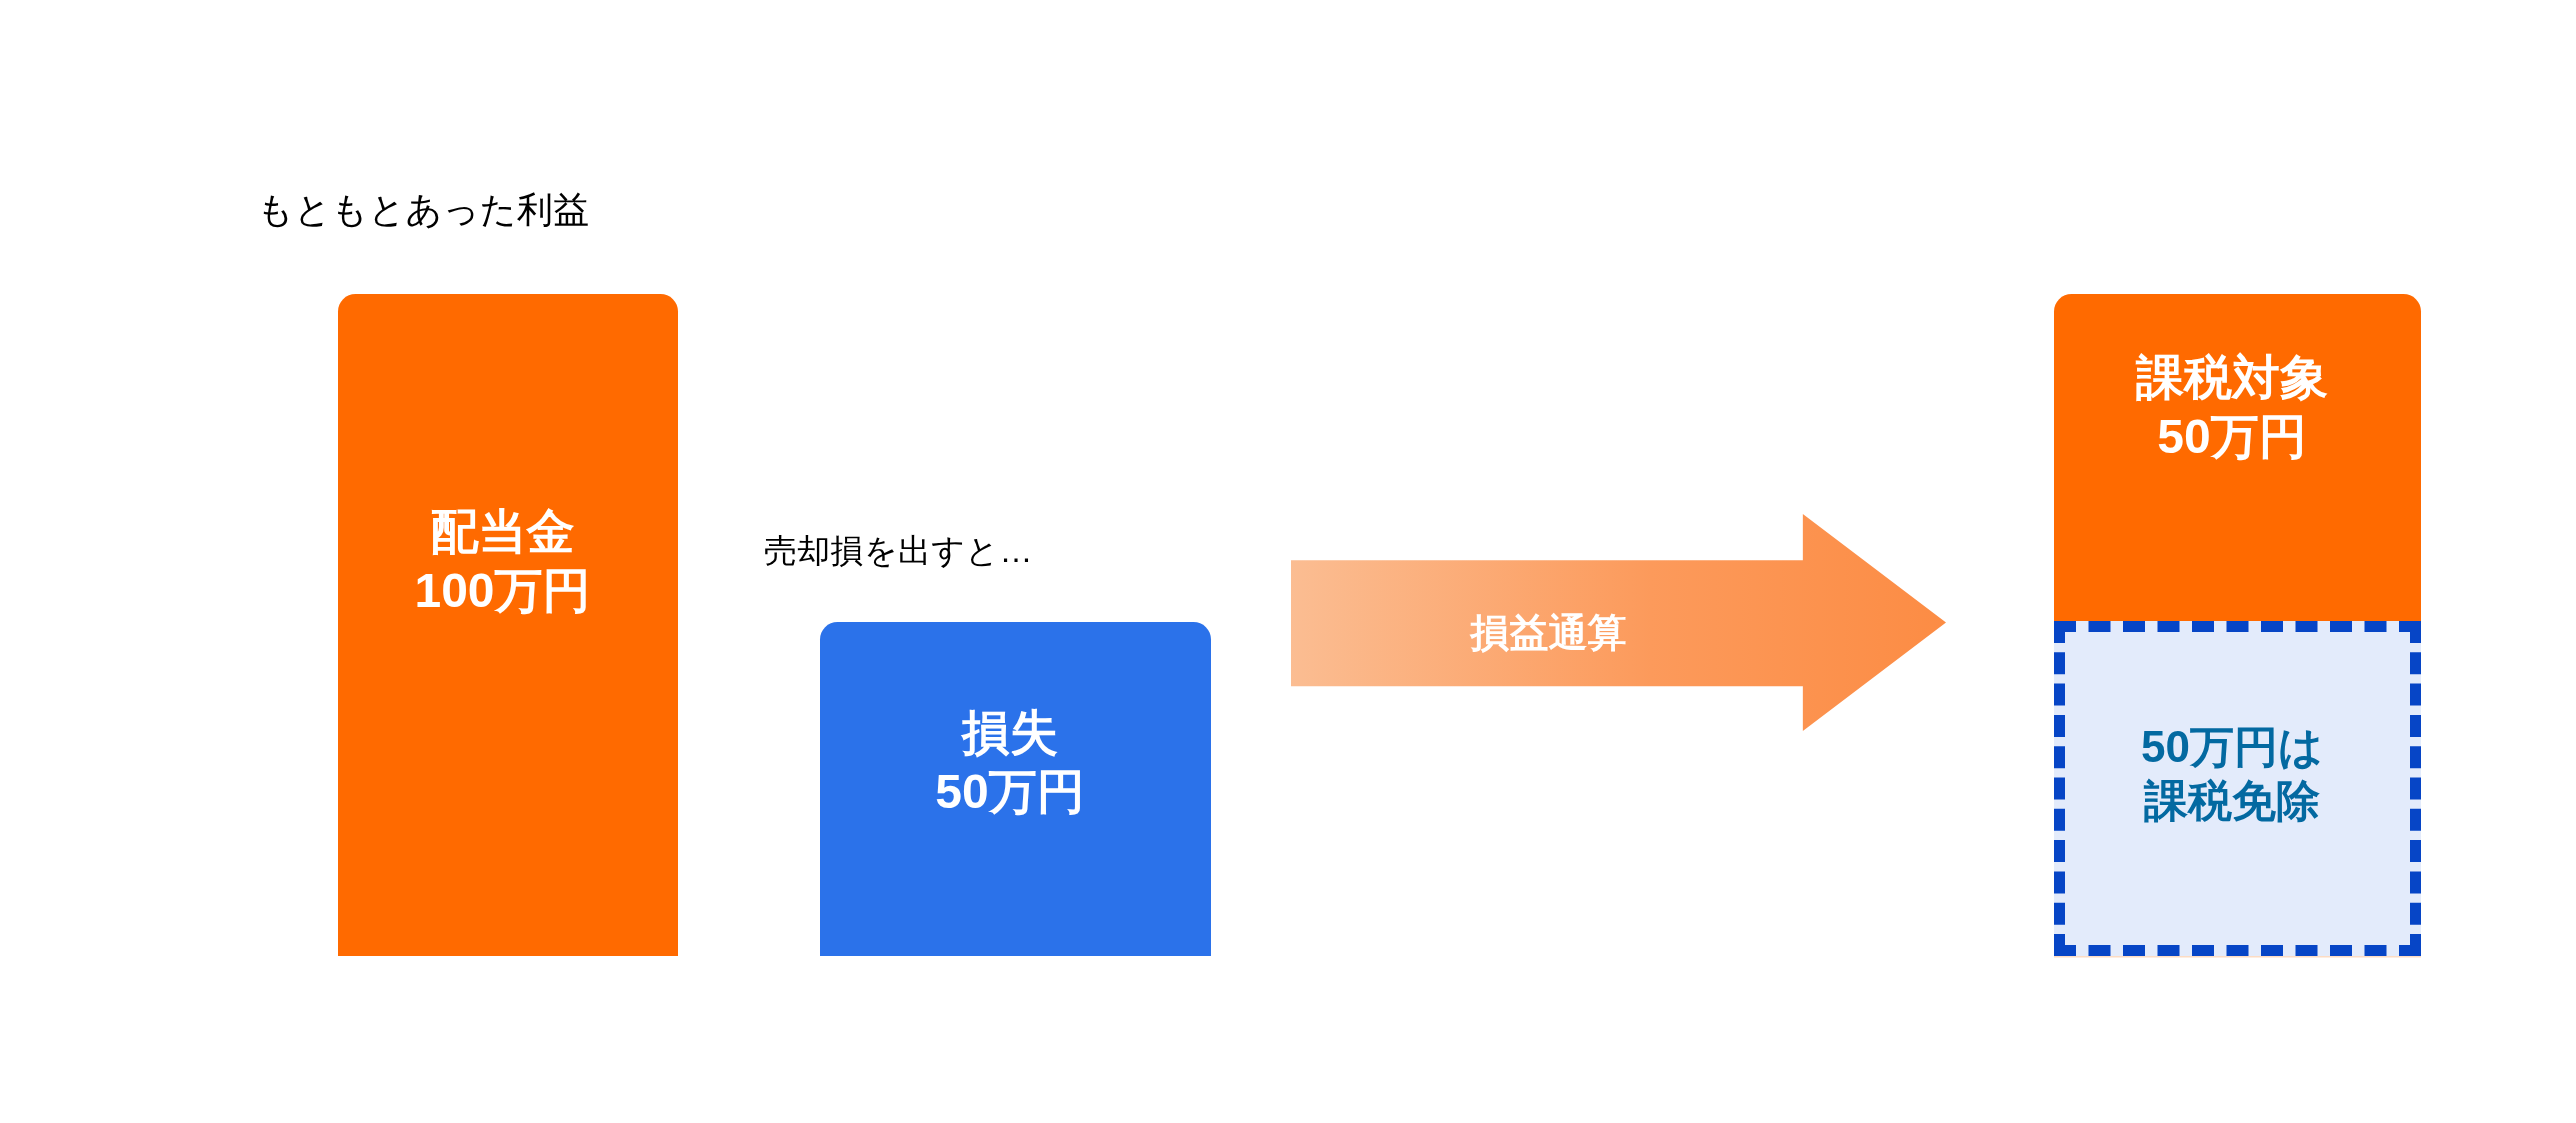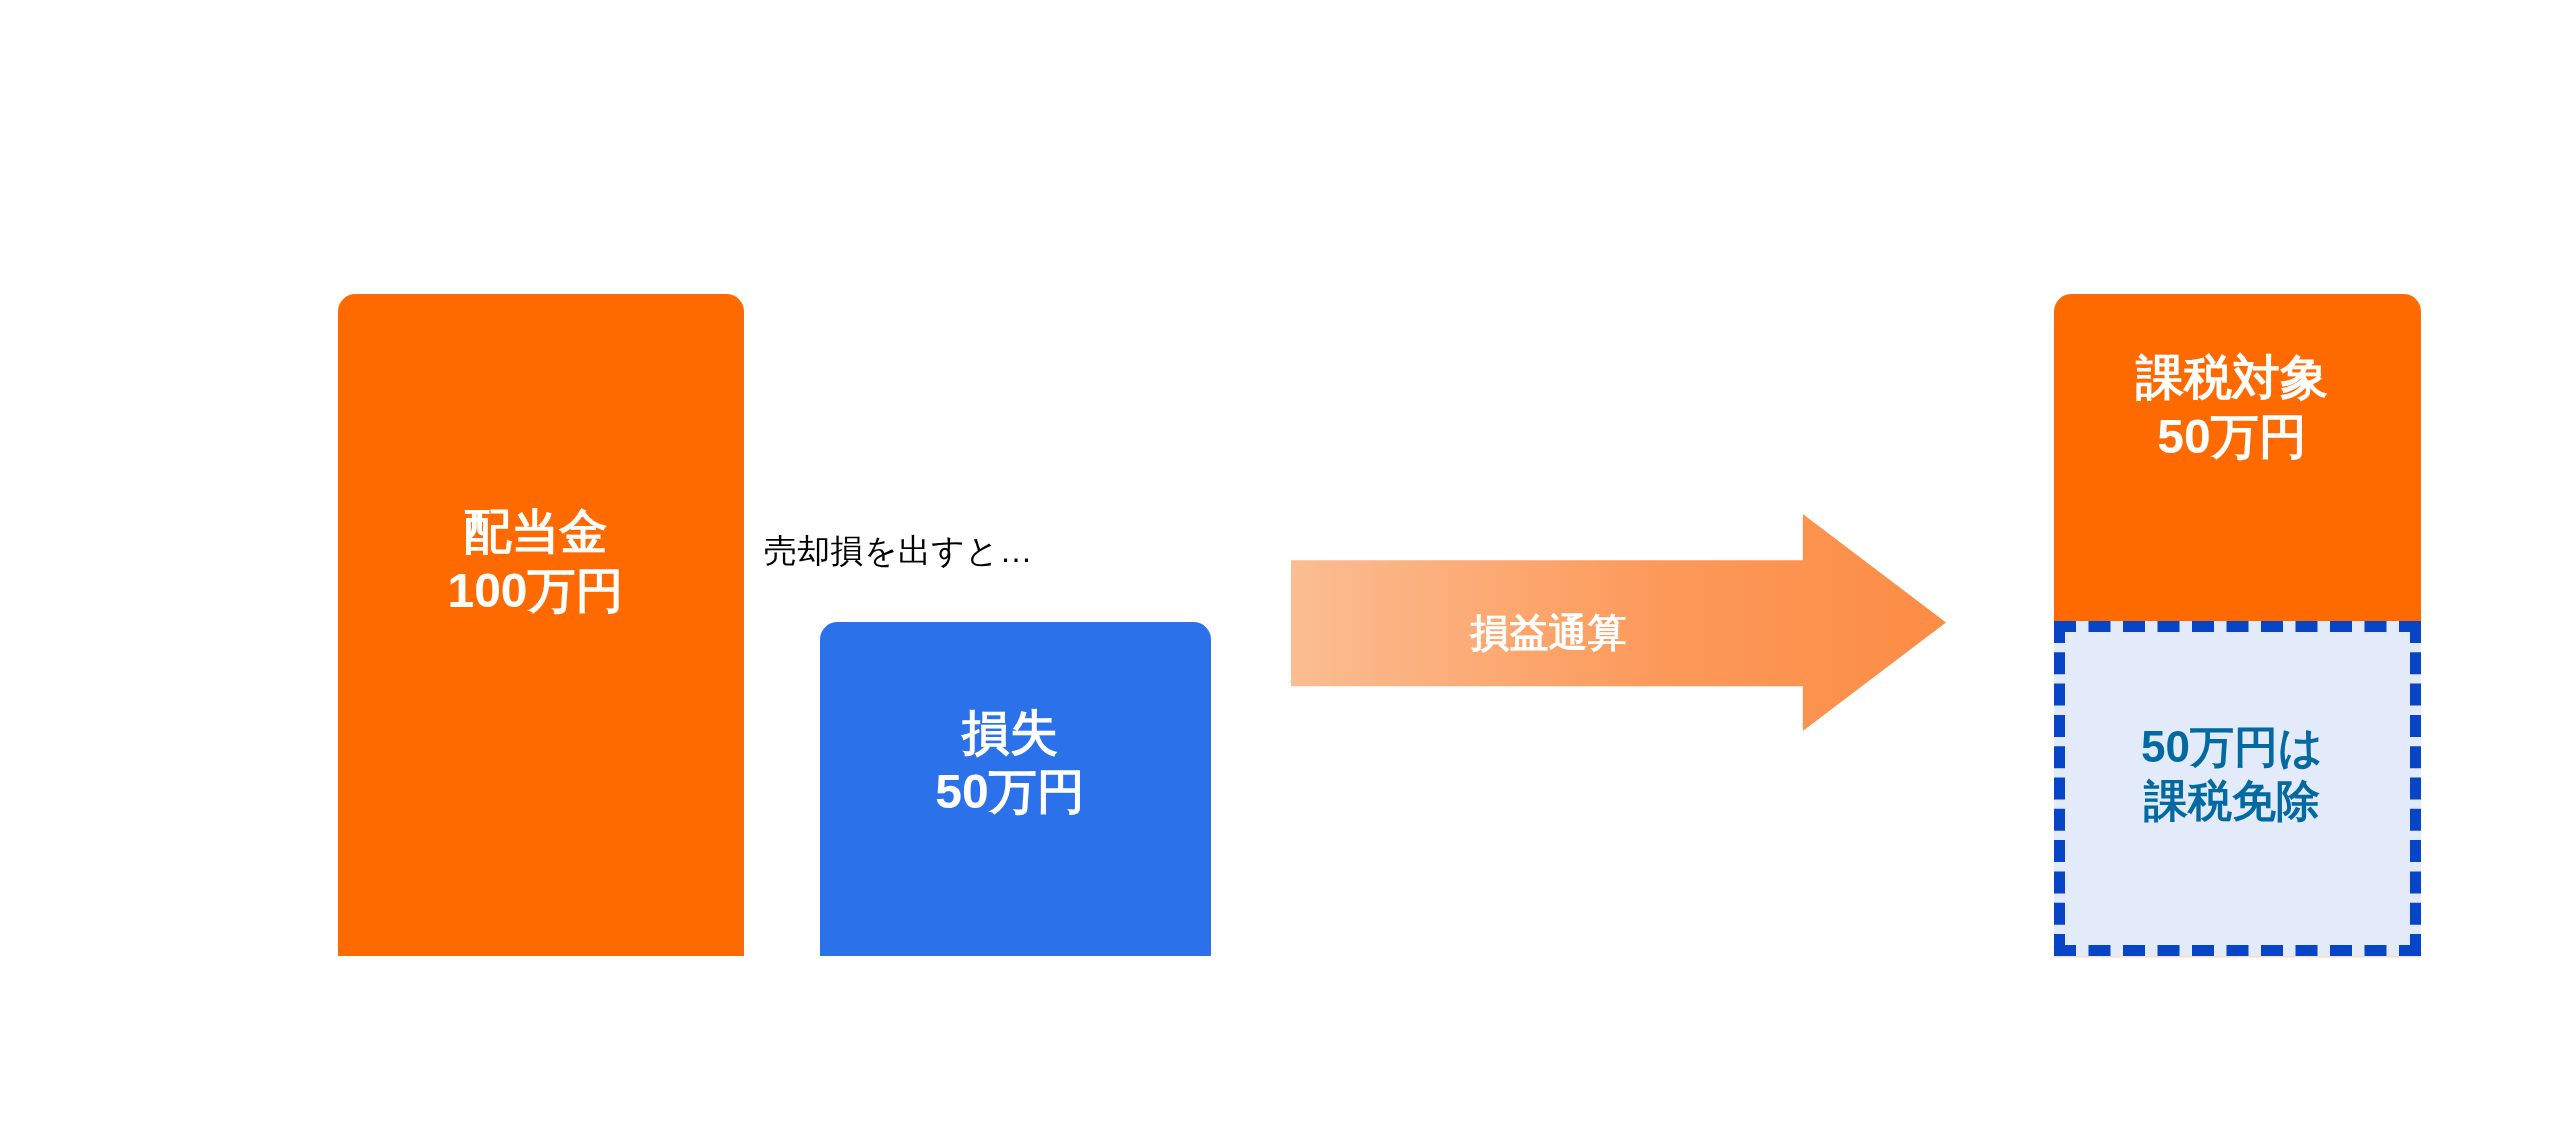--- a/index.html
+++ b/index.html
@@ -51,21 +51,21 @@
   }
   .bar-text .line {
     display: block;
   }
 
   
   #dividend-bar {
     position: absolute;
     left: 338px;
     top: 294px;
-    width: 406px;
+    width: 340px;
     height: 662px;
     background: #FF6A00;
     border-radius: 17.5px 17.5px 0 0;
   }
   #dividend-bar .bar-text {
     top: 209px;
     color: #ffffff;
     font-size: 48px;
   }
 
@@ -145,20 +145,21 @@
     top: 88px;
     color: #0369a1;
     font-size: 44px;
   }
 </style>
 </head>
 <body>
 
 <div id="stage">
 
+  <div class="caption" id="original-profit-label">もともとあった利益</div>
 
   <div id="dividend-bar">
     <div class="bar-text">
       <span class="line">配当金</span>
       <span class="line">100万円</span>
     </div>
   </div>
 
   <div class="caption" id="sell-loss-label">売却損を出すと…</div>
 

